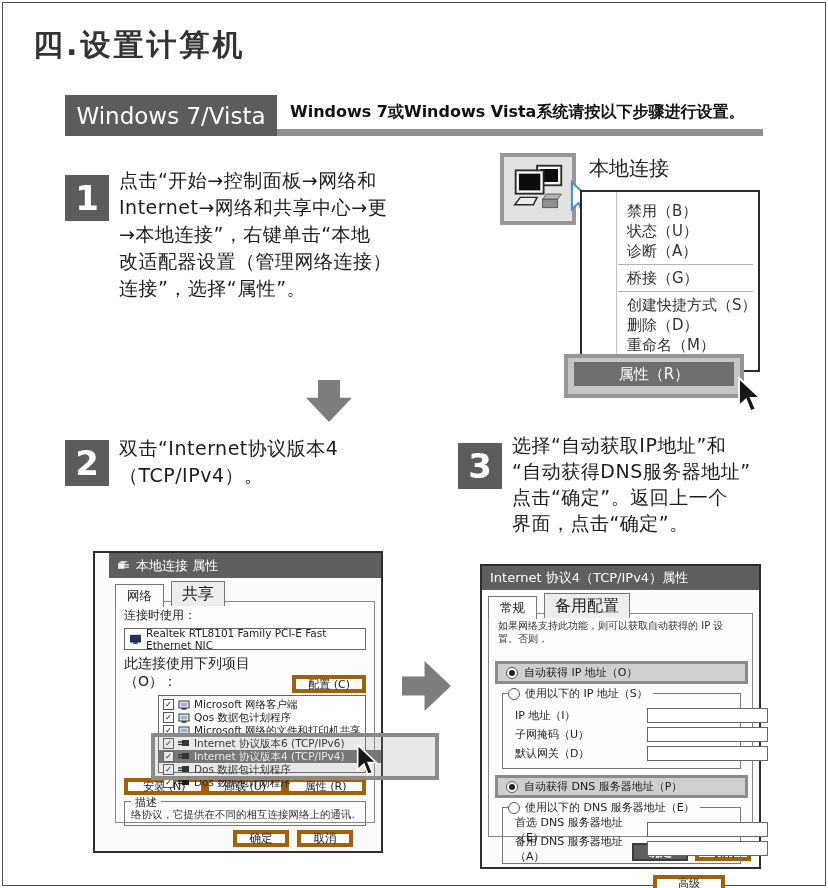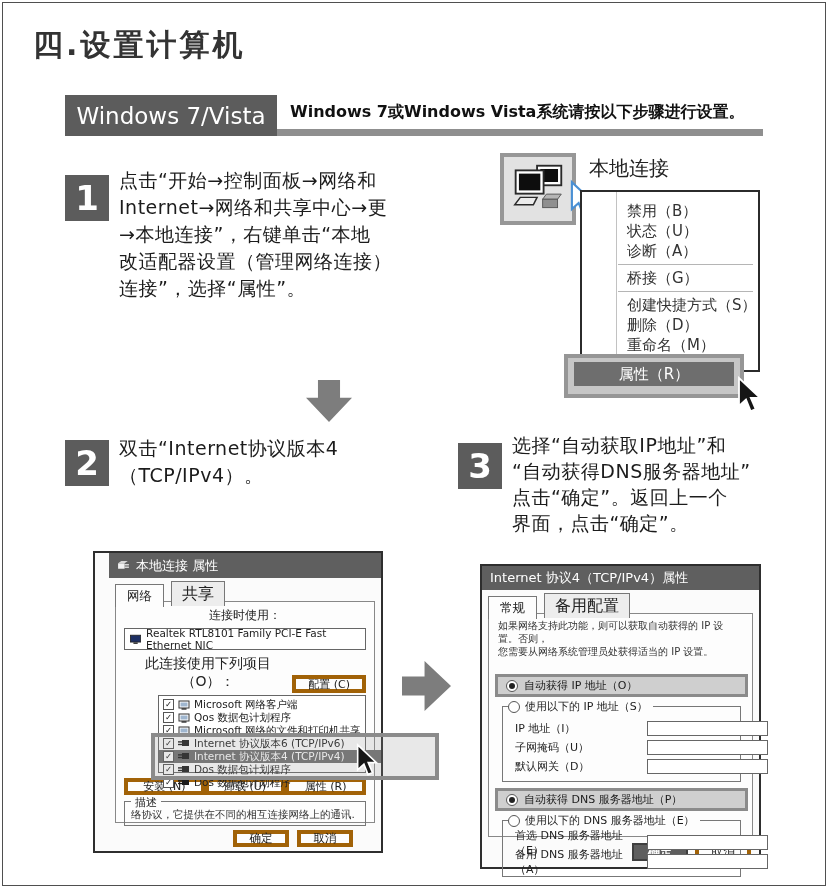--- a/index.html
+++ b/index.html
@@ -56,21 +56,21 @@
   .tab-panel{position:relative;border:1px solid #888;margin:-1px 6px 0;background:#fdfdfd;
              box-sizing:border-box;z-index:1;}
   .btn{display:inline-flex;align-items:center;justify-content:center;background:#fdfdfd;
        border:4px solid #a16207;font-size:11px;color:#1c1c1c;box-sizing:border-box;
        font-family:"DejaVu Sans","Liberation Sans",sans-serif;}
   .dlg-footer{display:flex;justify-content:flex-end;align-items:center;}
 
   
   #dlgL{left:90px;top:548px;width:290px;height:302px;padding-left:14px;}
   #dlgL .tab-panel{height:222px;padding:5px 8px 6px;}
-  .lbl{font-size:12px;color:#222;text-align:center;}
+  .lbl{font-size:12px;color:#222;}
   .adapter-box{border:1px solid #666;height:20px;display:flex;align-items:center;gap:5px;
                padding:0 5px;font-size:10.5px;background:#fff;margin-top:4px;color:#222;}
   .cfg-row{display:flex;justify-content:space-between;align-items:flex-end;margin-top:5px;}
   .items-lbl{font-size:14px;}
   .btn-cfg{width:78px;height:18px;margin-bottom:-2px;}
   .proto-list{position:relative;border:1px solid #666;background:#fff;margin-top:4px;height:78px;
               padding-top:2px;box-sizing:border-box;margin-left:34px;}
   .prow{display:flex;align-items:center;gap:4px;height:13px;padding-left:4px;font-size:10.5px;color:#222;}
   .prow.selected{background:#6f6f6f;color:#fff;width:218px;}
   .cb{width:9px;height:9px;border:1px solid #555;background:#fff;flex:0 0 auto;
@@ -320,21 +320,20 @@
   <div id="dlgR" class="dlg">
     <div class="dlg-title">
       <span>Internet 协议4（TCP/IPv4）属性</span>
     </div>
     <div class="tabs">
       <span class="tab active">常规</span>
       <span class="tab">备用配置</span>
     </div>
     <div class="tab-panel">
       <div class="desc2">如果网络支持此功能，则可以获取自动获得的 IP 设置。否则，</div>
-      <div class="desc2">您需要从网络系统管理员处获得适当的 IP 设置。</div>
 
       <div class="radio-hl" style="margin-top:16px;">
         <span class="radio checked"></span>
         <span>自动获得 IP 地址（O）</span>
       </div>
 
       <div class="grp">
         <div class="grp-radio">
           <span class="radio"></span>
           <span>使用以下的 IP 地址（S）</span>

